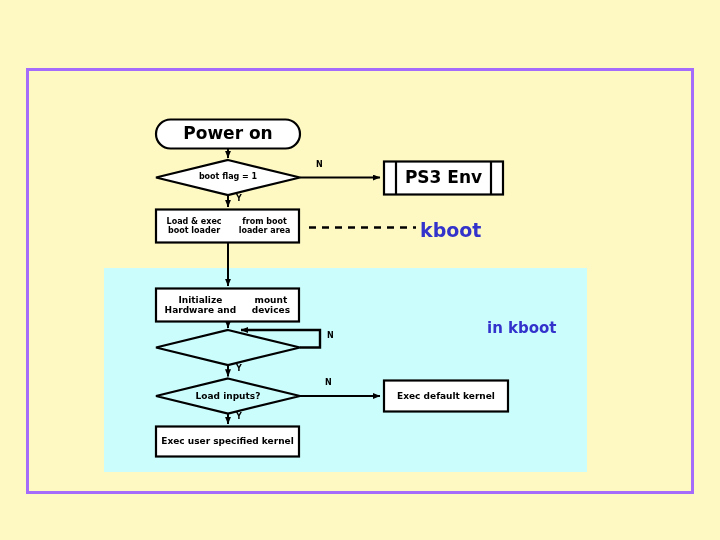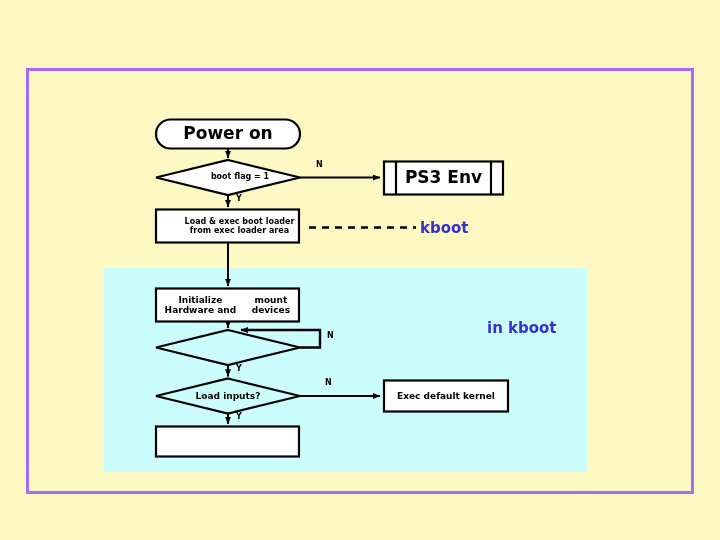--- a/index.html
+++ b/index.html
@@ -51,36 +51,36 @@
     align-items: center;
     justify-content: center;
     text-align: center;
     font-family: "DejaVu Sans", sans-serif;
     font-weight: bold;
     color: #000000;
     line-height: 1.15;
     pointer-events: none;
   }
   .lbl-small { font-size: 9px; }
-  .lbl-tiny  { font-size: 8px; margin-left: 12px; }
+  .lbl-tiny  { font-size: 8px; }
   .lbl-big   { font-size: 17px; }
   .branch-label {
     position: absolute;
     font-family: "DejaVu Sans", sans-serif;
     font-weight: bold;
     font-size: 8px;
     color: #000000;
   }
   .annot {
     position: absolute;
     font-family: "DejaVu Sans", sans-serif;
     font-weight: bold;
     color: #3333cc;
   }
-  #annot-kboot { font-size: 15px; left: 420px; top: 219px; }
+  #annot-kboot { font-size: 19px; left: 420px; top: 219px; }
   #annot-in-kboot { font-size: 15px; left: 487px; top: 287px; margin-top: 32px; }
 </style>
 </head>
 <body>
 
 <div id="slide">
 
   <div id="frame"></div>
 
   <div id="kboot-region"></div>
@@ -132,35 +132,36 @@
 
     <line x1="309" y1="227.5" x2="416" y2="227.5" stroke="#000000" stroke-width="2.6" stroke-dasharray="7,6"></line>
   </svg>
 
   <div class="node-label lbl-big" style="left:156px; top:119px; width:144px; height:30px;">Power on</div>
 
   <div class="node-label lbl-tiny" style="left:166px; top:169px; width:124px; height:16px;">boot flag = 1</div>
 
   <div class="node-label lbl-big" style="left:396px; top:161px; width:95px; height:34px;">PS3 Env</div>
 
-  <div class="node-label lbl-tiny" style="left:157px; top:210px; width:141px; height:32px; flex-direction:column;">
+  <div class="node-label lbl-tiny" style="left:157px; top:210px; width:141px; height:32px; flex-direction:row;">
     <span>Load &amp; exec boot loader</span>
-    <span>from exec loader area</span>
+    <span>from boot loader area</span>
   </div>
 
   <div class="node-label lbl-small" style="left:157px; top:289px; width:141px; height:32px; ">
     <span>Initialize Hardware and</span>
     <span>mount devices</span>
   </div>
 
 
   <div class="node-label lbl-small" style="left:173px; top:388px; width:110px; height:16px;">Load inputs?</div>
 
   <div class="node-label lbl-small" style="left:385px; top:381px; width:122px; height:30px;">Exec default kernel</div>
 
+  <div class="node-label lbl-small" style="left:157px; top:427px; width:141px; height:29px;">Exec user specified kernel</div>
 
   <div class="branch-label" style="left:316px; top:160px;">N</div>
 
   <div class="branch-label" style="left:236px; top:194px;">Y</div>
 
   <div class="branch-label" style="left:327px; top:331px;">N</div>
 
   <div class="branch-label" style="left:236px; top:364px;">Y</div>
 
   <div class="branch-label" style="left:325px; top:378px;">N</div>

